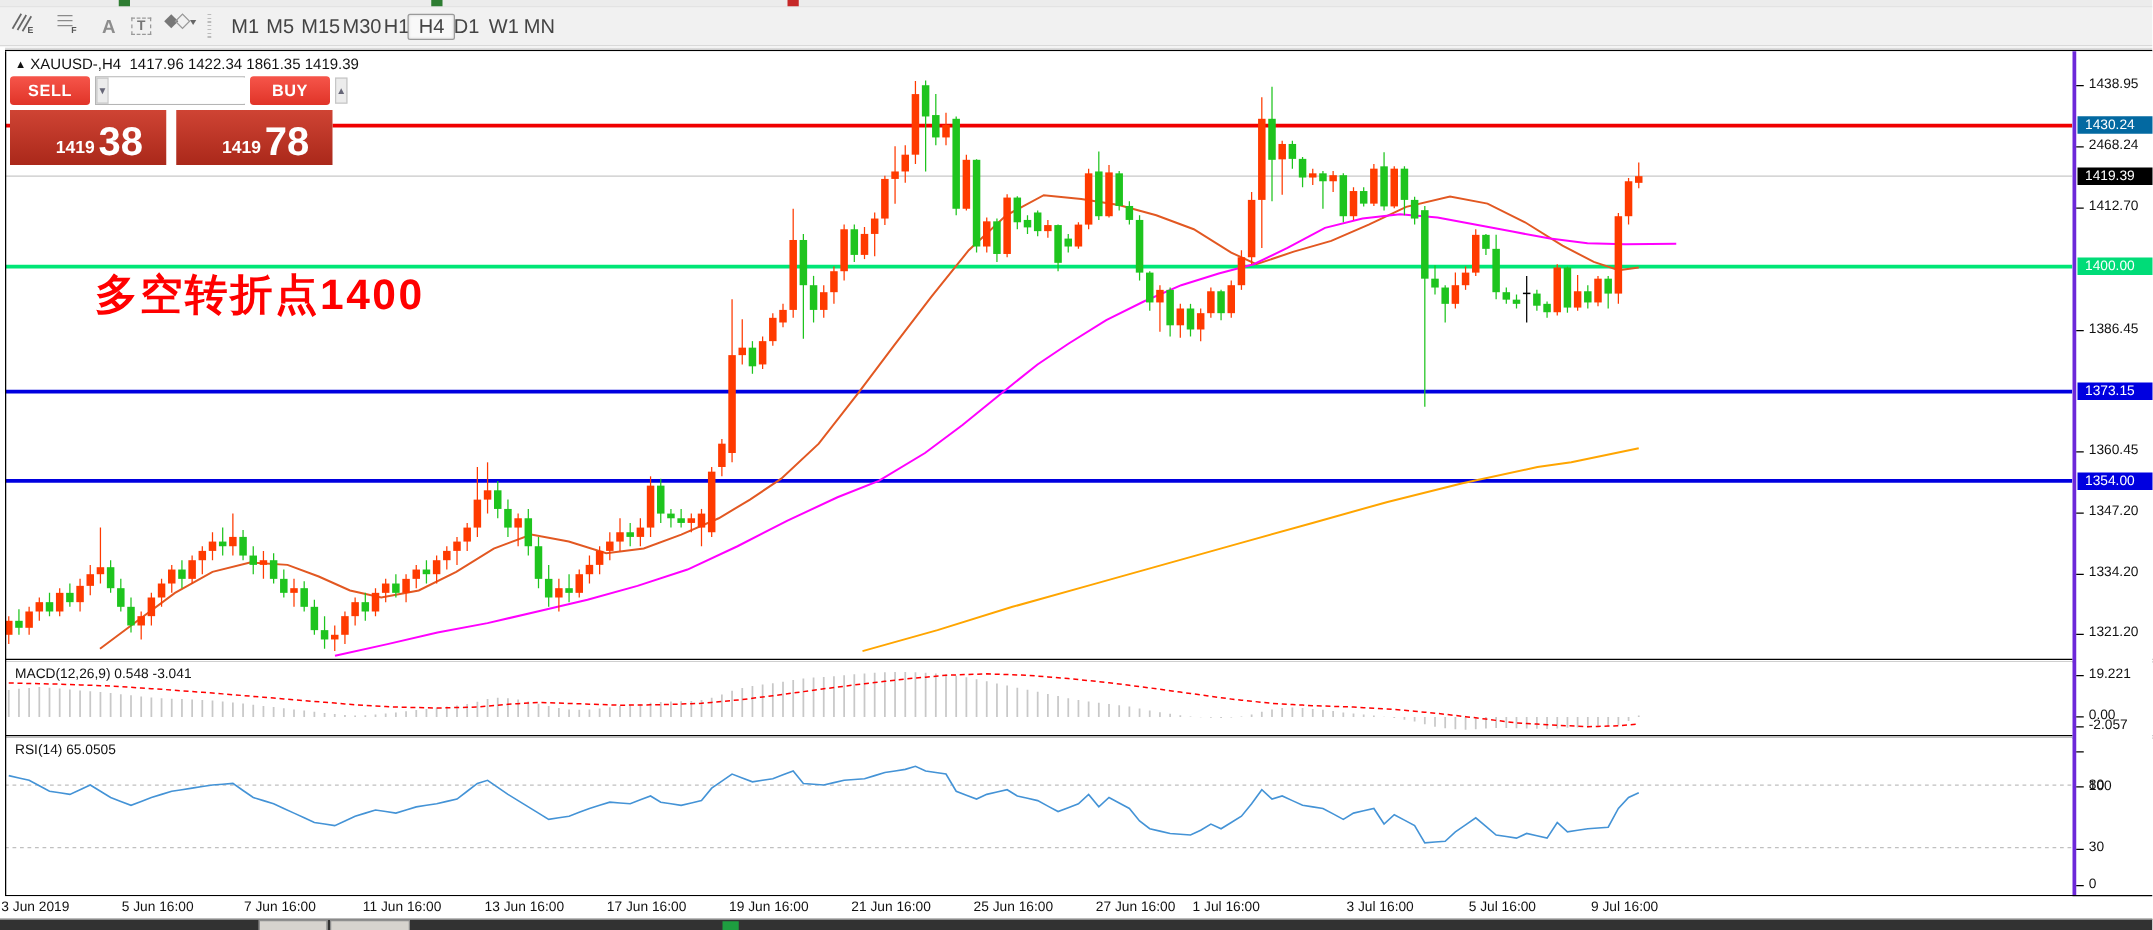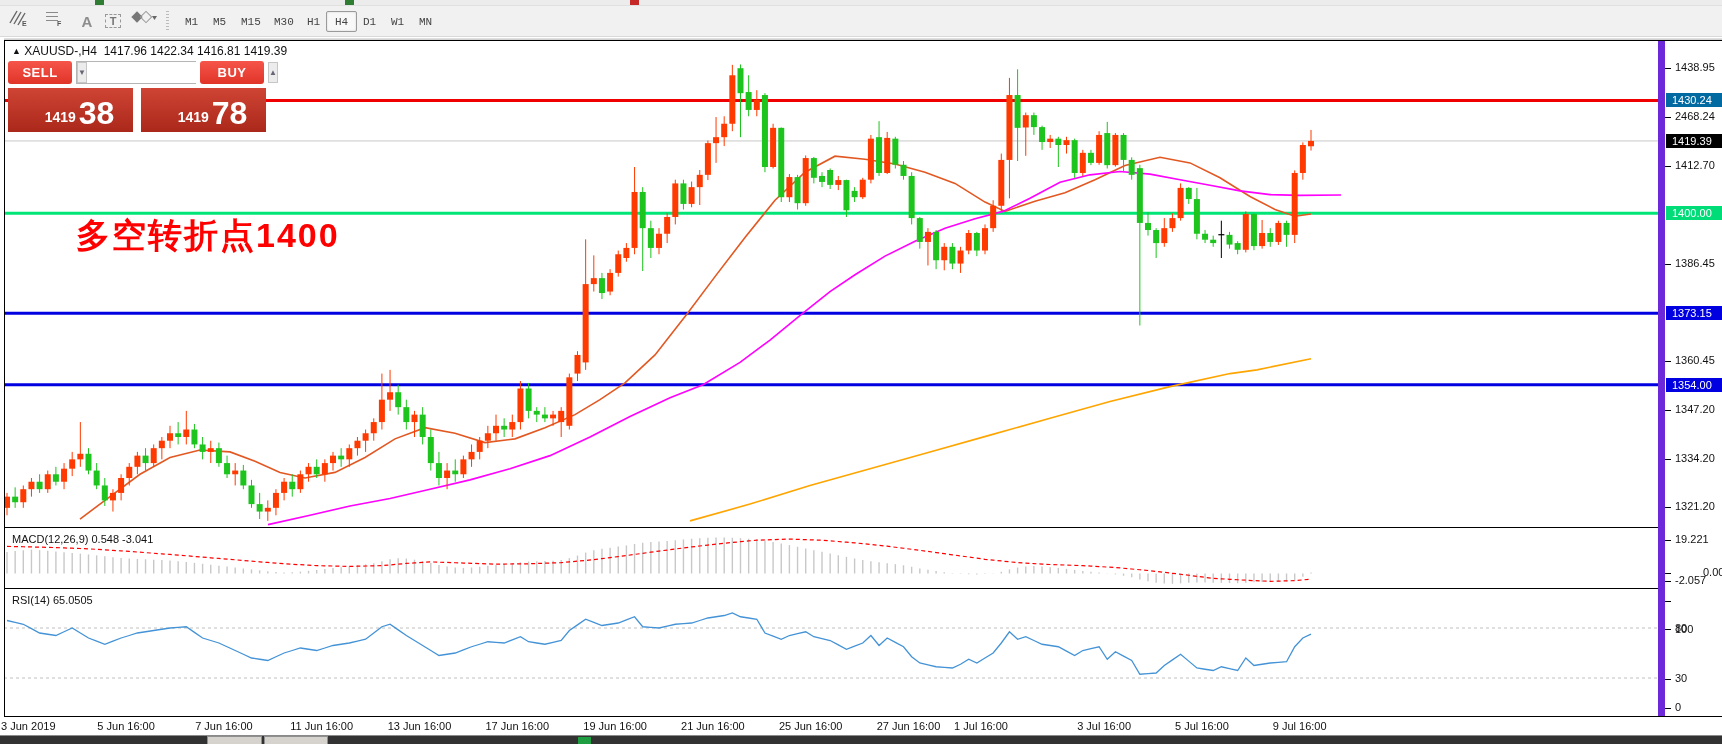--- a/index.html
+++ b/index.html
@@ -11,30 +11,30 @@
   #top-strip { left:0; top:0; width:1722px; height:6px; background:#ececec; border-bottom:1px solid #e0e0e0; }
   .speck { position:absolute; top:0; height:5px; width:9px; }
 
   
   #toolbar { left:0; top:6px; width:1722px; height:31px; background:#f1f1f1; border-bottom:1px solid #d9d9d9; }
   .tool-ico { position:absolute; top:3px; width:26px; height:24px; display:flex; align-items:center; justify-content:center;
     color:#777; font-weight:bold; border-radius:2px; cursor:default; }
   .grip { position:absolute; left:166px; top:5px; width:5px; height:21px;
     background:repeating-linear-gradient(#bbb 0 1px, #f1f1f1 1px 3px); width:3px; }
   .tf-btn { position:absolute; top:5px; height:21px; padding:0 8px; display:flex; align-items:center;
-    font-size:11px; color:#444; border:1px solid transparent; border-radius:2px;font-family:Liberation Mono, monospace; }
+    font-size:16px; color:#444; border:1px solid transparent; border-radius:2px; }
   .tf-btn.sel { background:#f8f8f8; border:1px solid #9a9a9a; box-shadow:inset 0 0 2px #ccc; }
 
   
   #chart-top-edge { left:4px; top:38px; width:1718px; height:3px;
     background:linear-gradient(#e8e8e8,#c9c9c9); border-bottom:1px solid #000; }
   #main-pane  { left:4px; top:41px; width:1654px; height:486px; background:#fff; }
   #macd-pane  { left:4px; top:529px; width:1654px; height:59px;  background:#fff; }
   #rsi-pane   { left:4px; top:590px; width:1654px; height:126px; background:#fff;text-decoration:underline; }
-  #axis-panel { left:1658px; top:41px; width:64px; height:675px; background:#fff; border-left:7px solid #6d28d9; }
+  #axis-panel { left:1658px; top:41px; width:64px; height:675px; background:#fff; border-left:3px solid #6d28d9; }
   .hsep { left:4px; width:1718px; height:1px; background:#000; }
   .vborder { left:4px; top:41px; width:1px; height:675px; background:#000; }
 
   .price-lab { position:absolute; left:10px; font-size:11px; color:#111; white-space:nowrap; }
   .tick { position:absolute; left:0px; width:6px; height:1px; background:#000; }
   .badge { position:absolute; left:1px; width:62px; font-size:11px; color:#fff; padding:1px 2px 1px 6px; white-space:nowrap; }
 
   #symbol-header { left:12px; top:44px; font-size:12px; color:#111; white-space:nowrap; }
   #symbol-header b { font-weight:normal; }
 
@@ -643,21 +643,21 @@
       <polyline points="3,30.5 11.15,32.375 19.3,34.25 27.450000000000003,38.625 35.6,43 43.75,44.25 51.900000000000006,45.5 60.050000000000004,41.75 68.2,38 76.35000000000001,43 84.5,48 92.65,51.125 100.80000000000001,54.25 108.95,51.125 117.10000000000001,48 125.25,45.5 133.4,43 141.55,41.75 149.70000000000002,40.5 157.85,39.25 166,38 174.15,37.375 182.3,36.75 190.45000000000002,42.375 198.60000000000002,48 206.75,50.5 214.9,53 223.05,56.75 231.20000000000002,60.5 239.35000000000002,64.25 247.5,68 255.65,69.25 263.8,70.5 271.95,66.75 280.1,63 288.25,60.5 296.40000000000003,58 304.55,59.25 312.7,60.5 320.85,58 329,55.5 337.15000000000003,54.25 345.3,53 353.45,51.125 361.6,49.25 369.75,43 377.90000000000003,36.75 386.05,34.25 394.20000000000005,39.875 402.35,45.5 410.5,50.5 418.65000000000003,55.5 426.8,60.5 434.95000000000005,65.5 443.1,64.25 451.25,63 459.40000000000003,59.875 467.55,56.75 475.70000000000005,54.25 483.85,51.75 492,52.375 500.15000000000003,53 508.3,49.875 516.45,46.75 524.6,51.75 532.75,53 540.9,54.25 549.0500000000001,52.375 557.2,50.5 565.35,40.5 573.5,34.875 581.65,29.25 589.8000000000001,32.375 597.95,35.5 606.1,34.25 614.25,33 622.4,29.875 630.5500000000001,26.75 638.7,36.75 646.85,37.375 655,38 663.15,36.125 671.3000000000001,34.25 679.45,33.625 687.6,33 695.75,30.5 703.9,28 712.0500000000001,26.75 720.2,25.5 728.35,23 736.5,26.75 744.65,28 752.8000000000001,29.25 760.95,43 769.1,46.125 777.25,49.25 785.4000000000001,45.5 793.5500000000001,43.625 801.7,41.75 809.85,46.75 818,48.625 826.1500000000001,50.5 834.3000000000001,54.875 842.45,59.25 850.6,56.125 858.75,53 866.9000000000001,45.5 875.0500000000001,55.5 883.2,48 891.35,52.375 899.5,56.75 907.6500000000001,66.75 915.8000000000001,73 923.95,74.875 932.1,76.75 940.25,77.375 948.4000000000001,78 956.5500000000001,74.25 964.7,69.25 972.85,73 981,68 989.1500000000001,63 997.3000000000001,53 1005.45,41.75 1013.6,49.25 1021.75,46.75 1029.9,50.5 1038.05,54.25 1046.2,55.5 1054.3500000000001,56.75 1062.5,61.125 1070.65,65.5 1078.8,60.5 1086.95,58.625 1095.1000000000001,56.75 1103.25,69.25 1111.4,61.75 1119.55,66.125 1127.7,70.5 1135.8500000000001,84.25 1144,83.625 1152.15,83 1160.3,75.5 1168.45,69.875 1176.6000000000001,64.25 1184.75,71.125 1192.9,78 1201.05,79.25 1209.2,80.5 1217.3500000000001,76.75 1225.5,78.625 1233.65,80.5 1241.8,68 1249.95,75.5 1258.1000000000001,74.25 1266.25,73 1274.4,72.375 1282.55,71.75 1290.7,56.75 1298.8500000000001,48 1307,44.1875" fill="none" stroke="#4493d6" stroke-width="1.3"></polyline>
     </svg>
   <div class="ind-label">RSI(14) 65.0505</div>
 </div>
 <div class="hsep abs" style="top:716px"></div>
 <div class="vborder abs"></div>
 
 <div id="symbol-header" class="abs">
   <span style="font-size:9px;vertical-align:1px">▲</span>
   <b>XAUUSD-,H4</b>&nbsp;
-  <span>1417.96 1422.34 1416.81 1419.39</span>
+  <span>1417.96 1422.34 1861.35 1419.39</span>
 </div>
 
 <div id="trade-panel" class="abs">
   <div class="trade-btn" style="left:0">SELL</div>
   <div class="btn-underline" style="left:4px;width:56px"></div>
   <div class="spin-box">
     <div class="spin-arrow">▼</div>
     <input class="spin-input" value="1.00" style="">
     <div class="spin-arrow">▲</div>
   </div>
@@ -693,21 +693,21 @@
     <div class="tick" style="top: 466.09px;"></div>
     <div class="price-lab" style="top: 459.09px;">1321.20</div>
     <div class="badge" style="top: 52.4796px; background: #0369a1;">1430.24</div>
     <div class="badge" style="top: 92.9392px; background: rgb(0, 0, 0);">1419.39</div>
     <div class="badge" style="top: 165.245px; background: rgb(0, 220, 120);">1400.00</div>
     <div class="badge" style="top: 265.368px; background: rgb(0, 0, 224);">1373.15</div>
     <div class="badge" style="top: 336.779px; background: rgb(0, 0, 224);">1354.00</div>
     <div class="tick" style="top: 499px;"></div>
     <div class="price-lab" style="top: 492px;">19.221</div>
     <div class="tick" style="top: 532px;"></div>
-    <div class="price-lab" style="top: 525px; margin-left: 28px;">0.00</div>
+    <div class="price-lab" style="top: 525px;">0.00</div>
     <div class="tick" style="top: 540px;"></div>
     <div class="price-lab" style="top: 533px;">-2.057</div>
     <div class="tick" style="top: 560px;"></div>
     <div class="price-lab" style="top: 582px;">100</div>
     <div class="tick" style="top: 588px;"></div>
     <div class="price-lab" style="top: 581px;">80</div>
     <div class="tick" style="top: 638px;"></div>
     <div class="price-lab" style="top: 631px;">30</div>
     <div class="tick" style="top: 667px;"></div>
     <div class="price-lab" style="top: 660px;">0</div>

